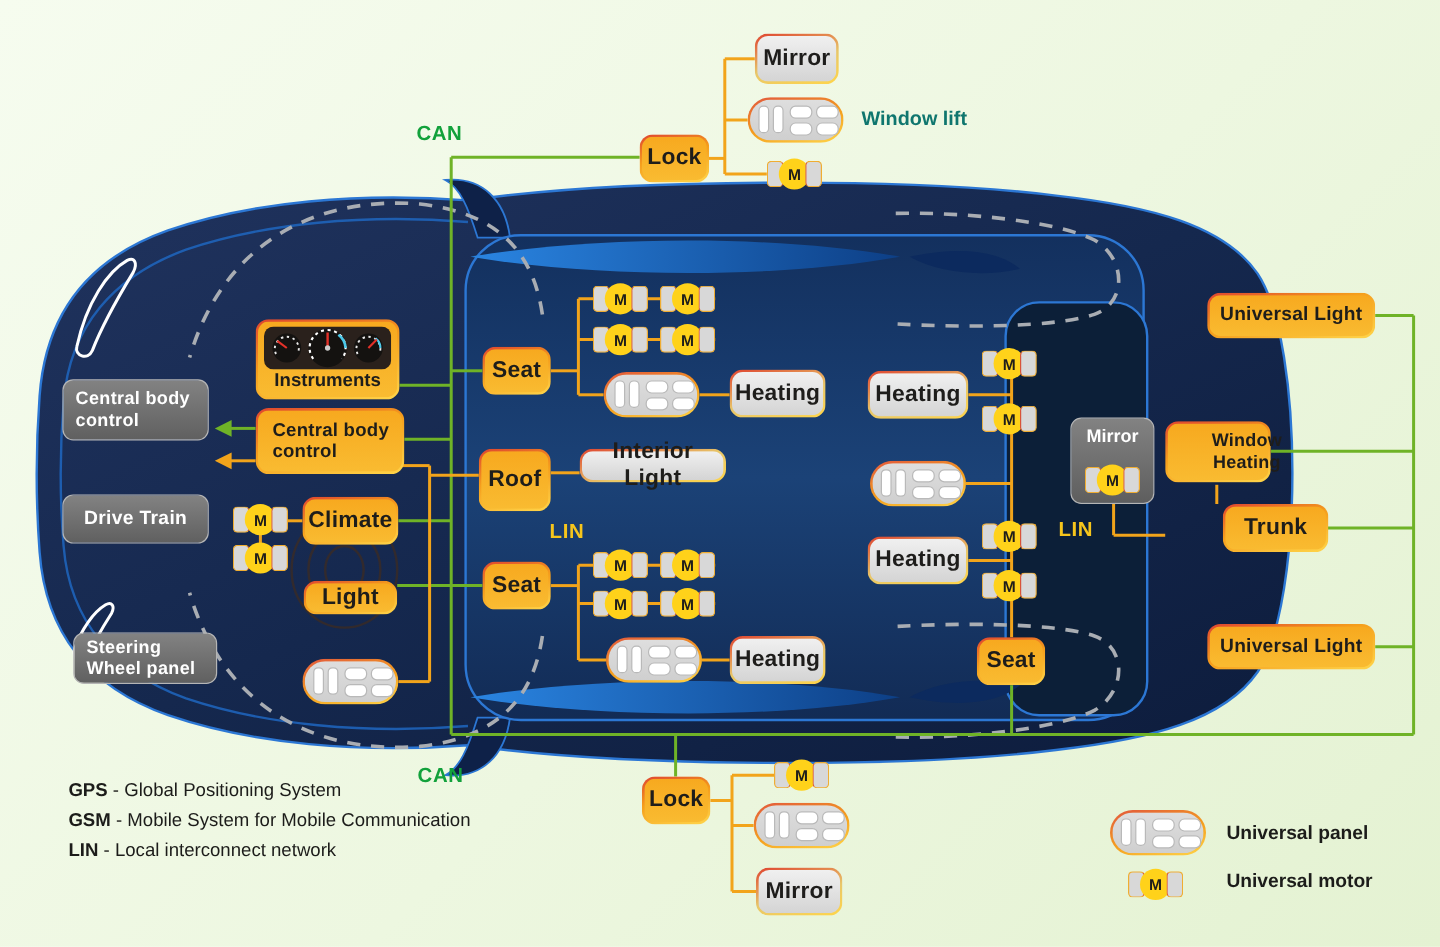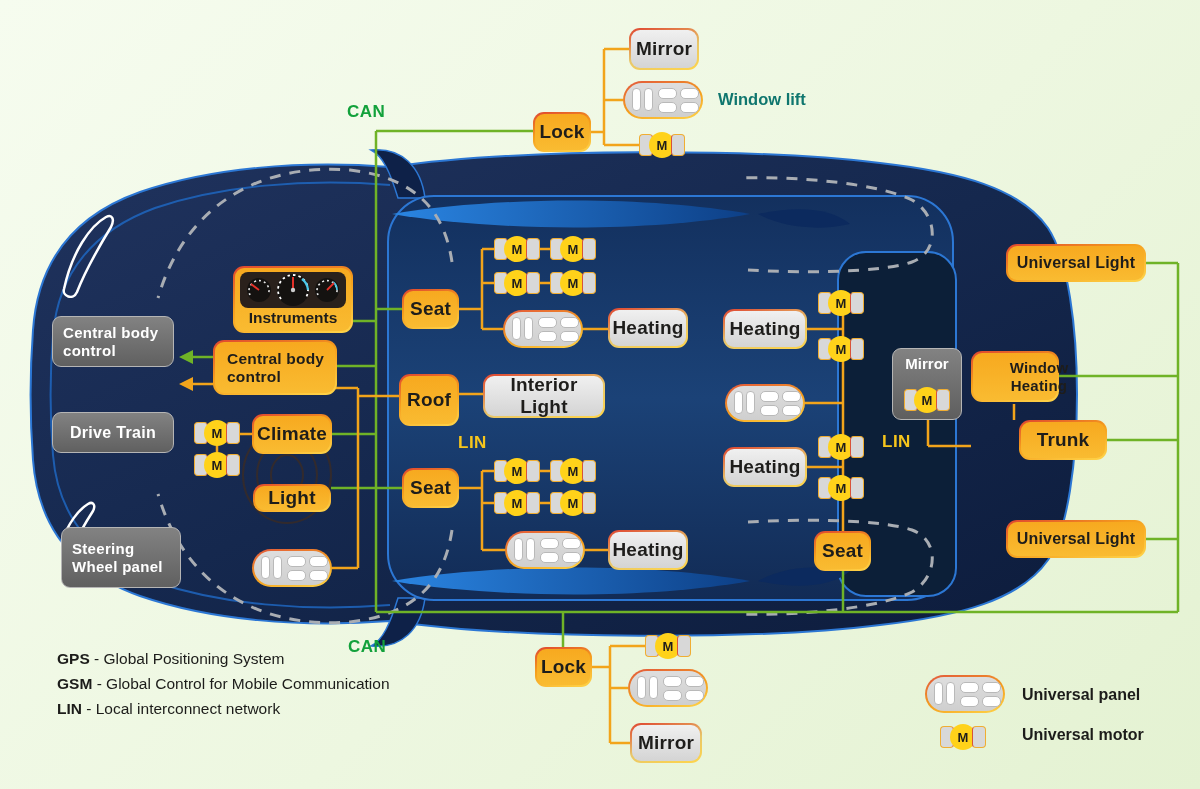--- a/index.html
+++ b/index.html
@@ -63,21 +63,21 @@
   .wiper{position:absolute;left:892px;top:348px;width:70px;height:72px;z-index:4;
     border-radius:9px;background:linear-gradient(#828282,#5e5e5e);border:1.5px solid #b5b5b5;
     box-sizing:border-box;color:#fff;font-weight:600;font-size:15px;text-align:center;}
   .wiper .motor{left:11px;top:38px;}
   .wiper .wl{display:block;margin-top:6px;}
   
   .instr{position:absolute;left:213px;top:266px;width:120px;height:67px;z-index:4;
     border-radius:11px;border:2px solid transparent;box-sizing:border-box;
     background:linear-gradient(#f7a91f,#f9bb31) padding-box,
                linear-gradient(165deg,#df4430 0%,#f59e1c 45%,#ffd54a 100%) border-box;
-    display:flex;flex-direction:column;align-items:center;justify-content:flex-start;margin-left:20px;}
+    display:flex;flex-direction:column;align-items:center;justify-content:flex-start;}
   .instr .cap{font-weight:700;font-size:15.5px;color:#1e1d1b;margin-top:1px;}
 </style>
 </head>
 <body>
 
 <svg width="1200" height="789" viewBox="0 0 1200 789">
   <defs>
     <linearGradient id="bodyGrad" x1="0" y1="0" x2="1" y2="1">
       <stop offset="0" stop-color="#20335e"></stop>
         <stop offset="0.5" stop-color="#15284e"></stop>
@@ -225,29 +225,29 @@
     <circle cx="87" cy="18" r="12" fill="#141210"></circle>
     <path d="M78,23 A10,10 0 1 1 96,23" fill="none" stroke="#e8e8e8" stroke-width="1.6" stroke-dasharray="2 3"></path>
     <path d="M93,10 A10,10 0 0 1 97,18" fill="none" stroke="#4cc8e8" stroke-width="1.8"></path>
     <line x1="87" y1="18" x2="94" y2="11" stroke="#e33129" stroke-width="1.8"></line>
   </svg>
   <span class="cap">Instruments</span>
 </div>
 
 <div class="node gray" style="left:629px;top:28px;width:70px;height:42px;">Mirror</div>
 <div class="node gray" style="left:608px;top:308px;width:80px;height:40px;">Heating</div>
-<div class="node gray" style="left:483px;top:374px;width:122px;height:44px;">Interior Light</div>
+<div class="node gray" style="left:483px;top:374px;width:122px;height:28px;">Interior Light</div>
 <div class="node gray" style="left:608px;top:530px;width:80px;height:40px;">Heating</div>
 <div class="node gray" style="left:723px;top:309px;width:84px;height:40px;">Heating</div>
 <div class="node gray" style="left:723px;top:447px;width:84px;height:40px;">Heating</div>
 <div class="node gray" style="left:630px;top:723px;width:72px;height:40px;">Mirror</div>
 
 <div class="dark" style="left:52px;top:316px;width:122px;height:51px;">Central body control</div>
 <div class="dark center" style="left:52px;top:376px;width:122px;height:41px;margin-top:36px;">Drive Train</div>
-<div class="dark" style="left:61px;top:527px;width:120px;height:61px;">Steering Wheel panel</div>
+<div class="dark" style="left:61px;top:527px;width:120px;height:43px;">Steering Wheel panel</div>
 
 <div class="wiper">
   <span class="wl">Mirror</span>
   <div class="motor">
     <span class="ms l"></span>
       <span class="mc">M</span>
       <span class="ms r"></span>
   </div>
 </div>
 
@@ -376,21 +376,21 @@
     <i class="vb v1"></i>
     <i class="vb v2"></i>
     <i class="hp a"></i>
     <i class="hp b"></i>
     <i class="hp c"></i>
     <i class="hp d"></i>
   </div>
 
 <div class="legend">
   <div class="row"><b>GPS</b> <span>- Global Positioning System</span></div>
-  <div class="row"><b>GSM</b> <span>- Global Control for Mobile Communication</span></div>
+  <div class="row"><b>GSM</b> <span>- Mobile System for Mobile Communication</span></div>
   <div class="row"><b>LIN</b> <span>- Local interconnect network</span></div>
 </div>
 
 <div class="panel" style="left:925px;top:675px;">
     <i class="vb v1"></i>
     <i class="vb v2"></i>
     <i class="hp a"></i>
     <i class="hp b"></i>
     <i class="hp c"></i>
     <i class="hp d"></i>

